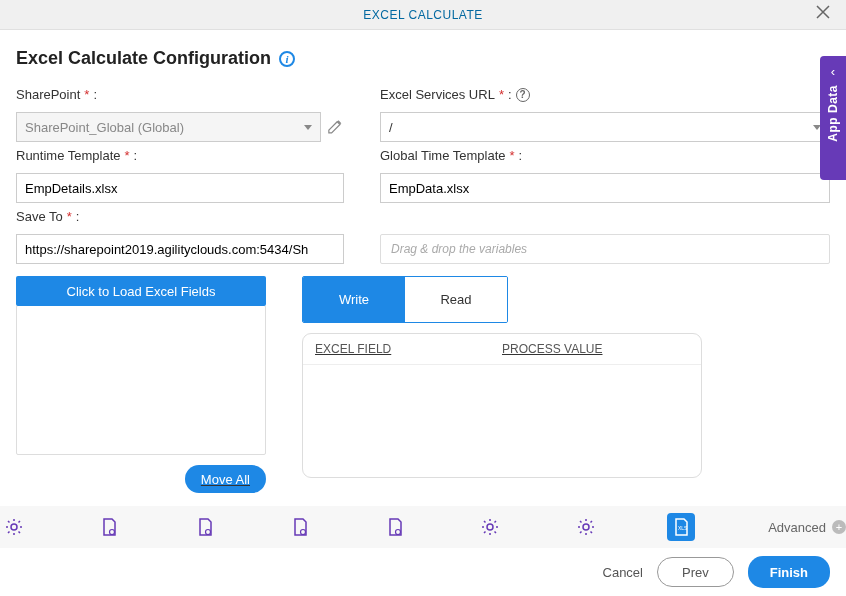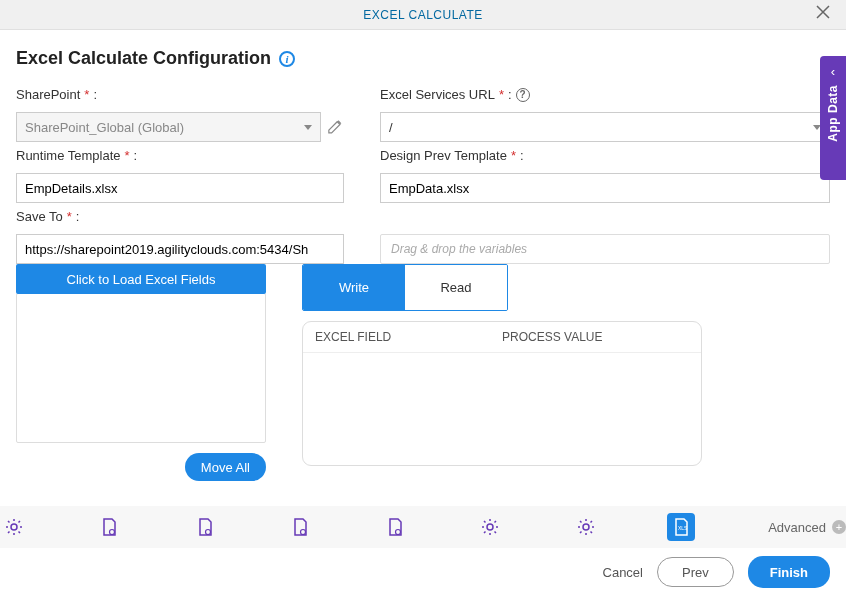--- a/index.html
+++ b/index.html
@@ -134,20 +134,22 @@
     font-size: 12px;
     color: #aaa;
     font-style: italic;
     display: flex;
     align-items: center;
   }
   .lower-row {
     display: grid;
     grid-template-columns: 250px 1fr;
     column-gap: 36px;
+    margin-top: 12px;
+    text-decoration: underline;
   }
   .load-btn {
     background: #1e88e5;
     color: #fff;
     border: none;
     height: 30px;
     width: 100%;
     font-size: 13px;
     border-radius: 2px;
     cursor: pointer;
@@ -369,21 +371,21 @@
       <span>/</span>
       <span class="select-arrow"></span>
     </div>
 
     <div class="field-label">
       <span>Runtime Template</span>
       <span class="required">*</span>
         <span>:</span>
     </div>
     <div class="field-label">
-      <span>Design Prev Template</span>
+      <span>Global Time Template</span>
       <span class="required">*</span>
         <span>:</span>
     </div>
 
     <div class="input-text">
       <input value="EmpDetails.xlsx" style="">
     </div>
     <div class="input-text">
       <input value="EmpData.xlsx" style="">
     </div>

